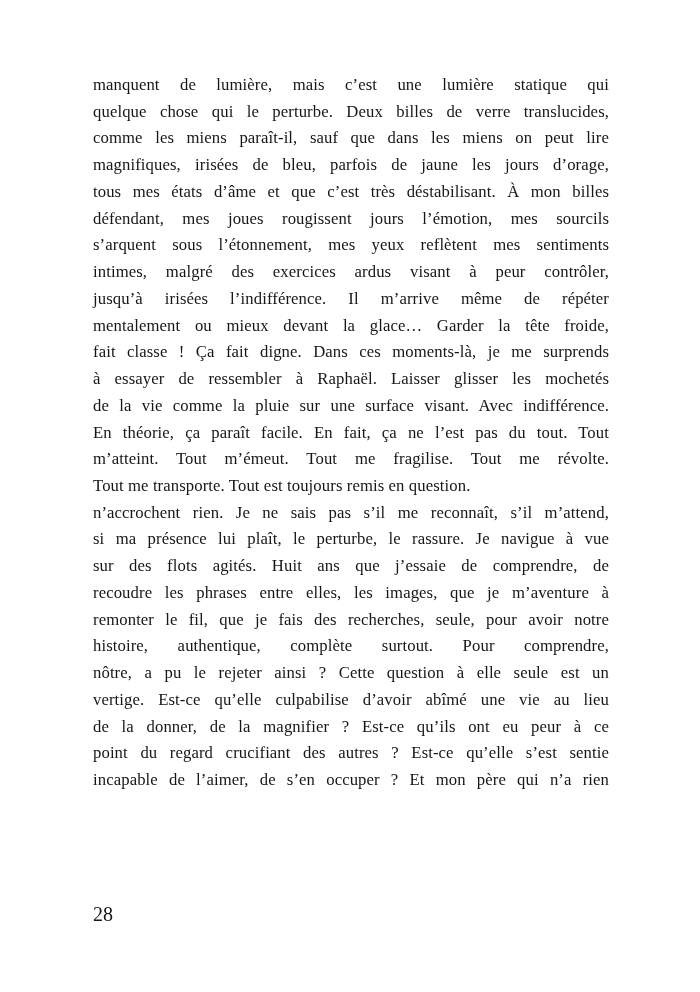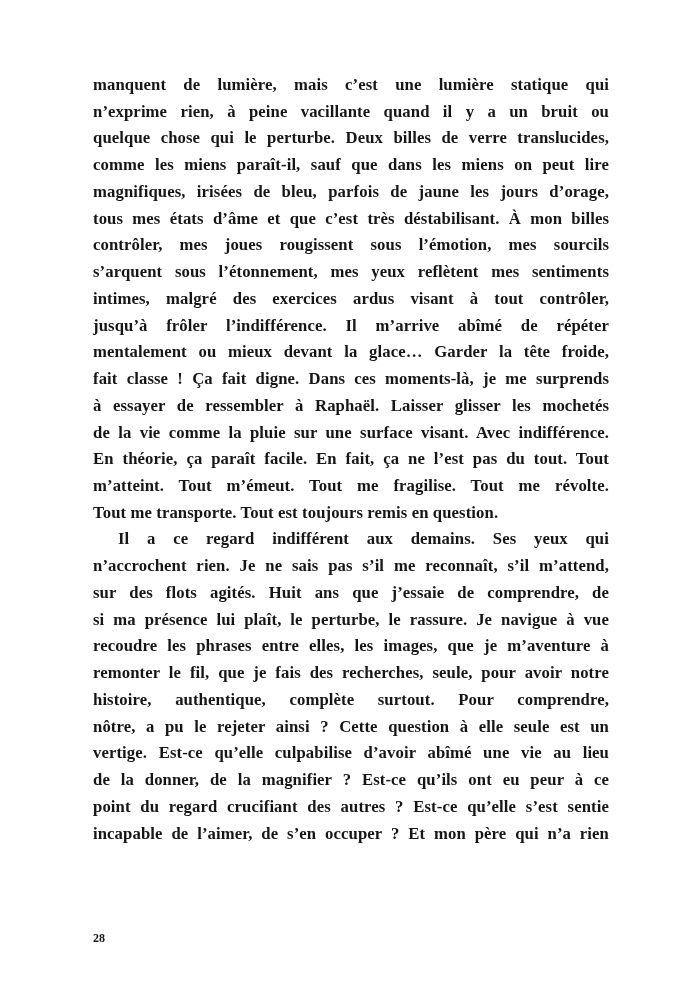--- a/index.html
+++ b/index.html
@@ -1,15 +1,15 @@
 <!DOCTYPE html>
 <html><head>
 <meta charset="utf-8">
 <style>
-  * { margin: 0; padding: 0; box-sizing: border-box; font-weight: bold; }
+  * { margin: 0; padding: 0; box-sizing: border-box; }
   html, body { width: 700px; height: 992px; }
   body {
     background: #ffffff;
     font-family: "Liberation Serif", "DejaVu Serif", serif;
     color: #161616;
     position: relative;
     overflow: hidden;
   }
   .page {
     position: absolute;
@@ -31,51 +31,49 @@
   }
   .line.para-end {
     text-align-last: left;
   }
   .line.para-indent {
     text-indent: 25px;
   }
   .page-number {
     position: absolute;
     left: 93px;
-    top: 925px;
-    font-size: 12px;
+    top: 901px;
+    font-size: 20px;
     line-height: 26.74px;
   }
 </style>
 </head>
 <body>
 
 <div class="page">
   <div class="text-block">
       <div class="line">manquent de lumière, mais c’est une lumière statique qui</div>
-      <div class="line">n’exprime rien, à peine vacillante quand il y a un bruit ou</div>
       <div class="line">quelque chose qui le perturbe. Deux billes de verre translucides,</div>
       <div class="line">comme les miens paraît-il, sauf que dans les miens on peut lire</div>
       <div class="line">magnifiques, irisées de bleu, parfois de jaune les jours d’orage,</div>
       <div class="line">tous mes états d’âme et que c’est très déstabilisant. À mon billes</div>
-      <div class="line">contrôler, mes joues rougissent sous l’émotion, mes sourcils</div>
+      <div class="line">défendant, mes joues rougissent jours l’émotion, mes sourcils</div>
       <div class="line">s’arquent sous l’étonnement, mes yeux reflètent mes sentiments</div>
-      <div class="line">intimes, malgré des exercices ardus visant à tout contrôler,</div>
-      <div class="line">jusqu’à frôler l’indifférence. Il m’arrive abîmé de répéter</div>
+      <div class="line">intimes, malgré des exercices ardus visant à peur contrôler,</div>
+      <div class="line">jusqu’à irisées l’indifférence. Il m’arrive même de répéter</div>
       <div class="line">mentalement ou mieux devant la glace… Garder la tête froide,</div>
       <div class="line">fait classe ! Ça fait digne. Dans ces moments-là, je me surprends</div>
       <div class="line">à essayer de ressembler à Raphaël. Laisser glisser les mochetés</div>
       <div class="line">de la vie comme la pluie sur une surface visant. Avec indifférence.</div>
       <div class="line">En théorie, ça paraît facile. En fait, ça ne l’est pas du tout. Tout</div>
       <div class="line">m’atteint. Tout m’émeut. Tout me fragilise. Tout me révolte.</div>
       <div class="line para-end">Tout me transporte. Tout est toujours remis en question.</div>
-      <div class="line para-indent">Il a ce regard indifférent aux demains. Ses yeux qui</div>
       <div class="line">n’accrochent rien. Je ne sais pas s’il me reconnaît, s’il m’attend,</div>
+      <div class="line">si ma présence lui plaît, le perturbe, le rassure. Je navigue à vue</div>
       <div class="line">sur des flots agités. Huit ans que j’essaie de comprendre, de</div>
-      <div class="line">si ma présence lui plaît, le perturbe, le rassure. Je navigue à vue</div>
       <div class="line">recoudre les phrases entre elles, les images, que je m’aventure à</div>
       <div class="line">remonter le fil, que je fais des recherches, seule, pour avoir notre</div>
       <div class="line">histoire, authentique, complète surtout. Pour comprendre,</div>
       <div class="line">nôtre, a pu le rejeter ainsi ? Cette question à elle seule est un</div>
       <div class="line">vertige. Est-ce qu’elle culpabilise d’avoir abîmé une vie au lieu</div>
       <div class="line">de la donner, de la magnifier ? Est-ce qu’ils ont eu peur à ce</div>
       <div class="line">point du regard crucifiant des autres ? Est-ce qu’elle s’est sentie</div>
       <div class="line">incapable de l’aimer, de s’en occuper ? Et mon père qui n’a rien</div>
     </div>
   <div class="page-number">28</div>

